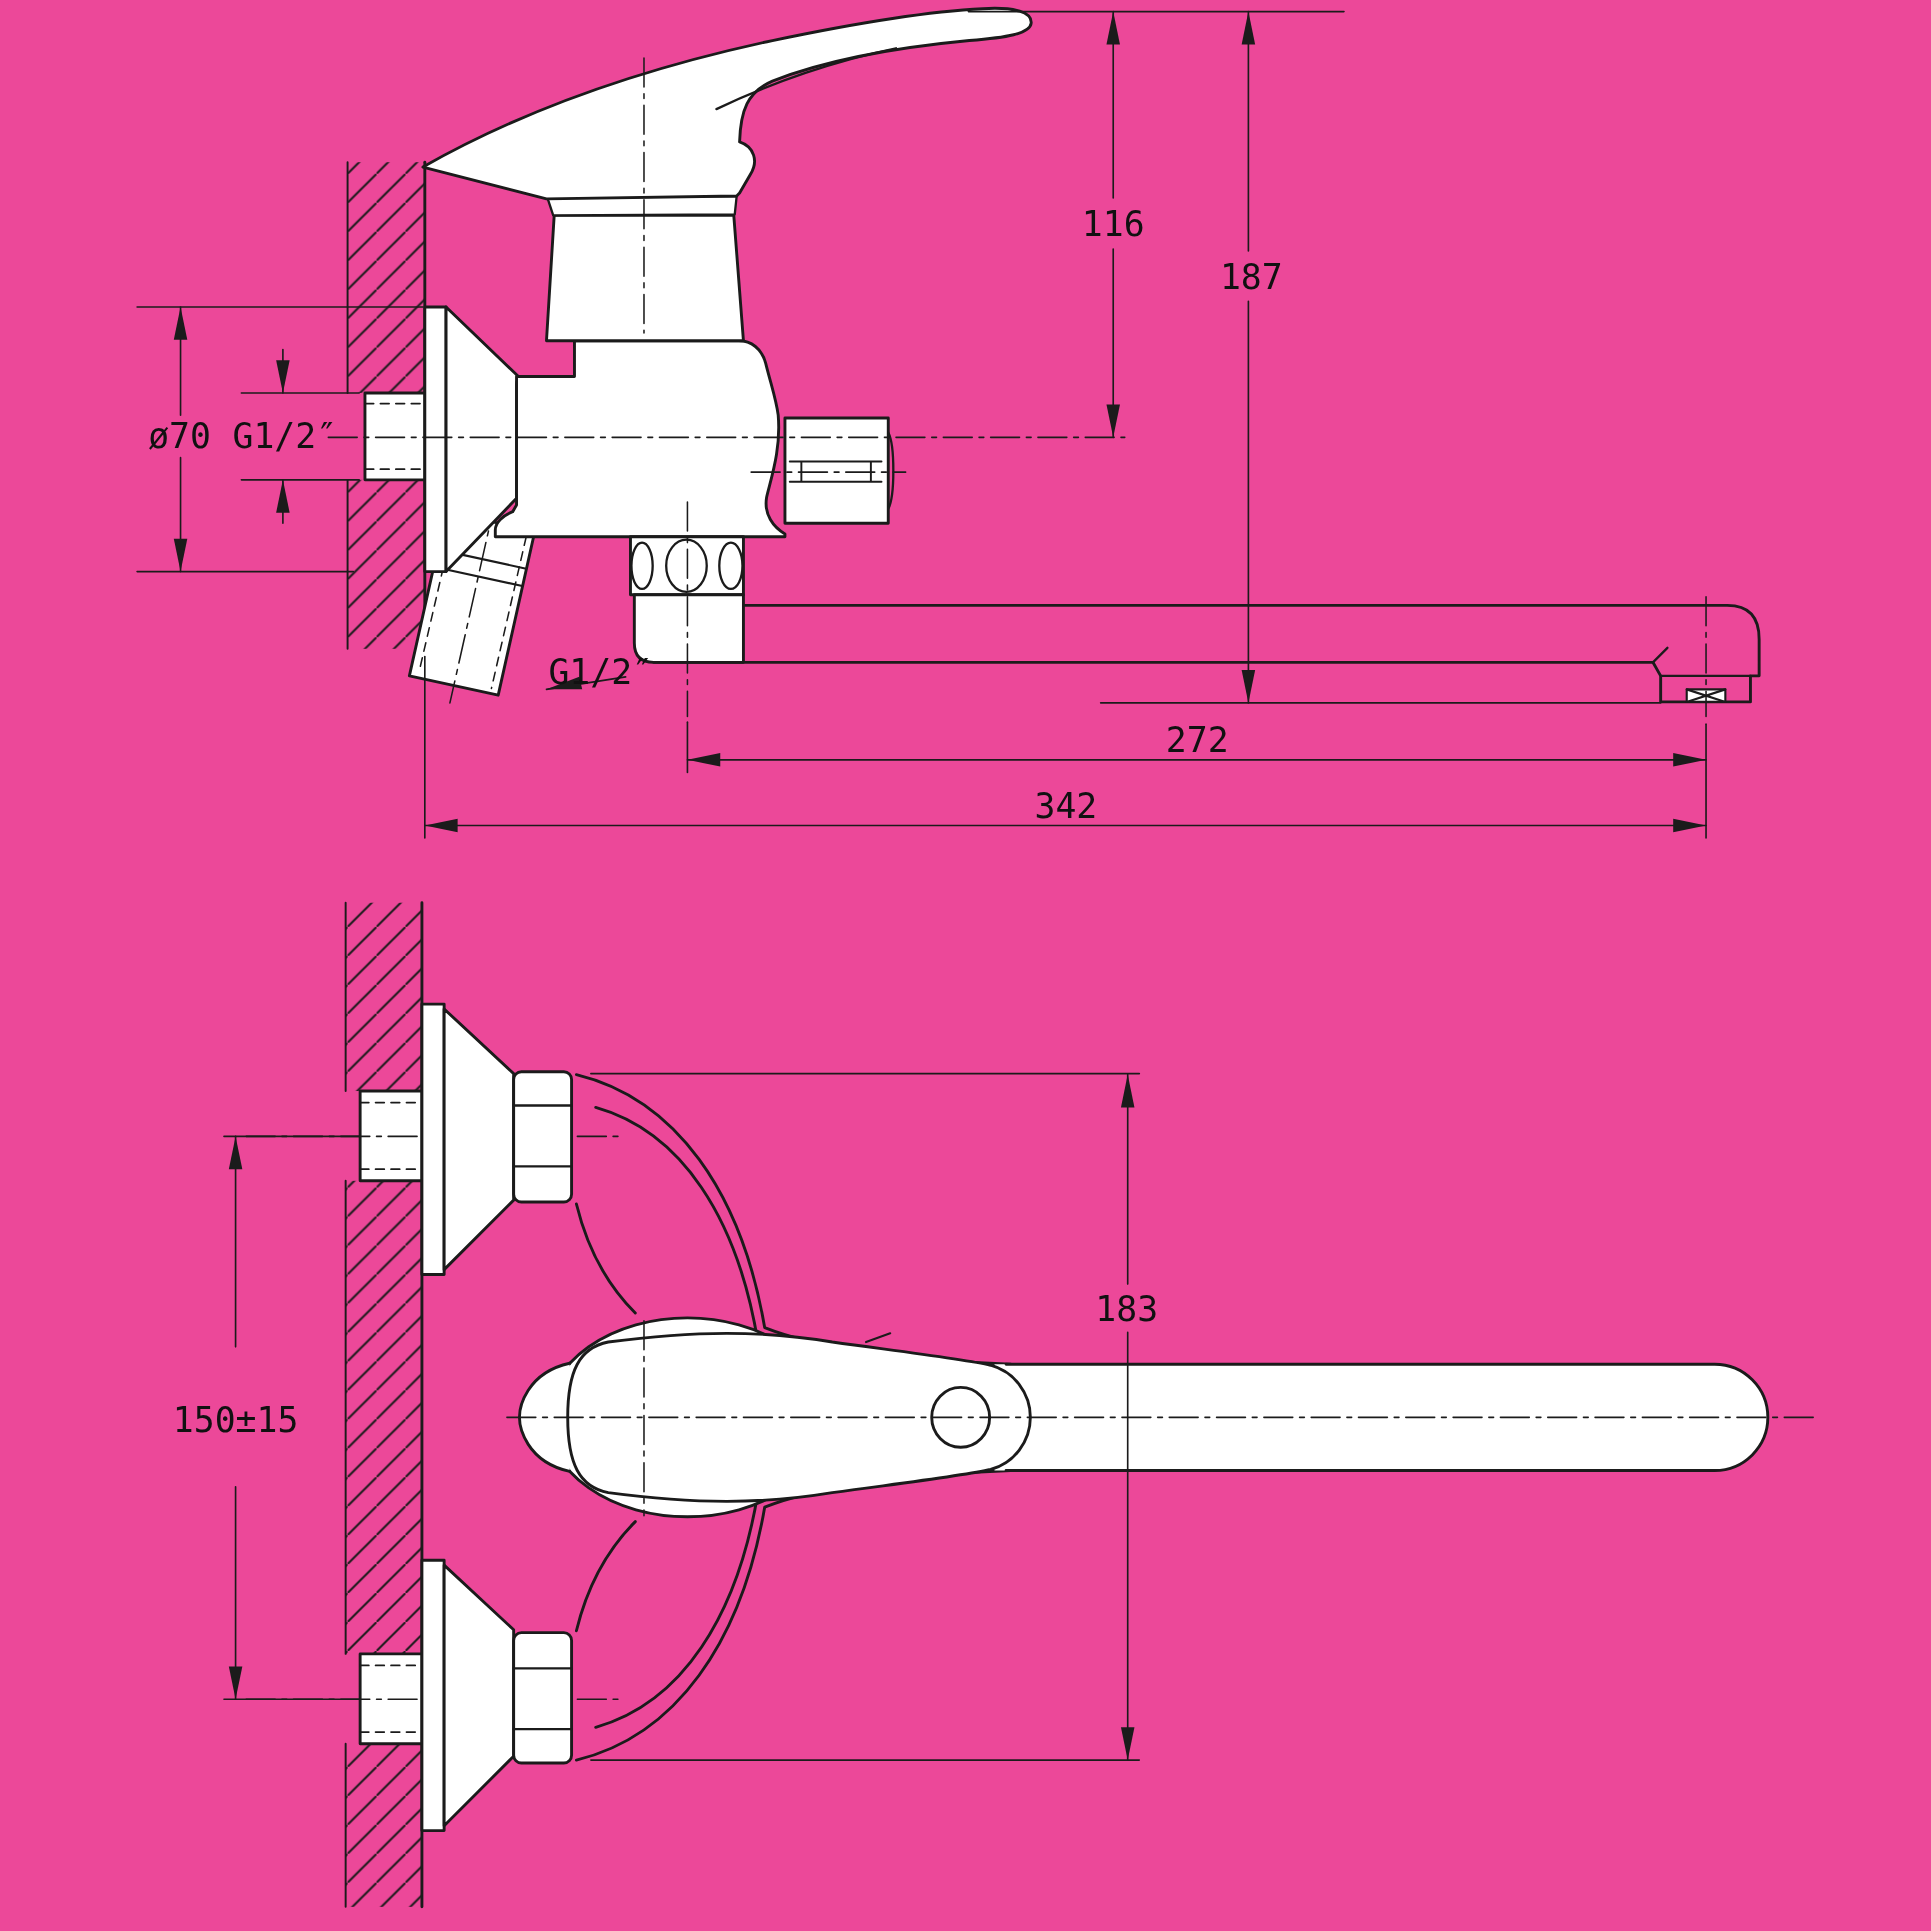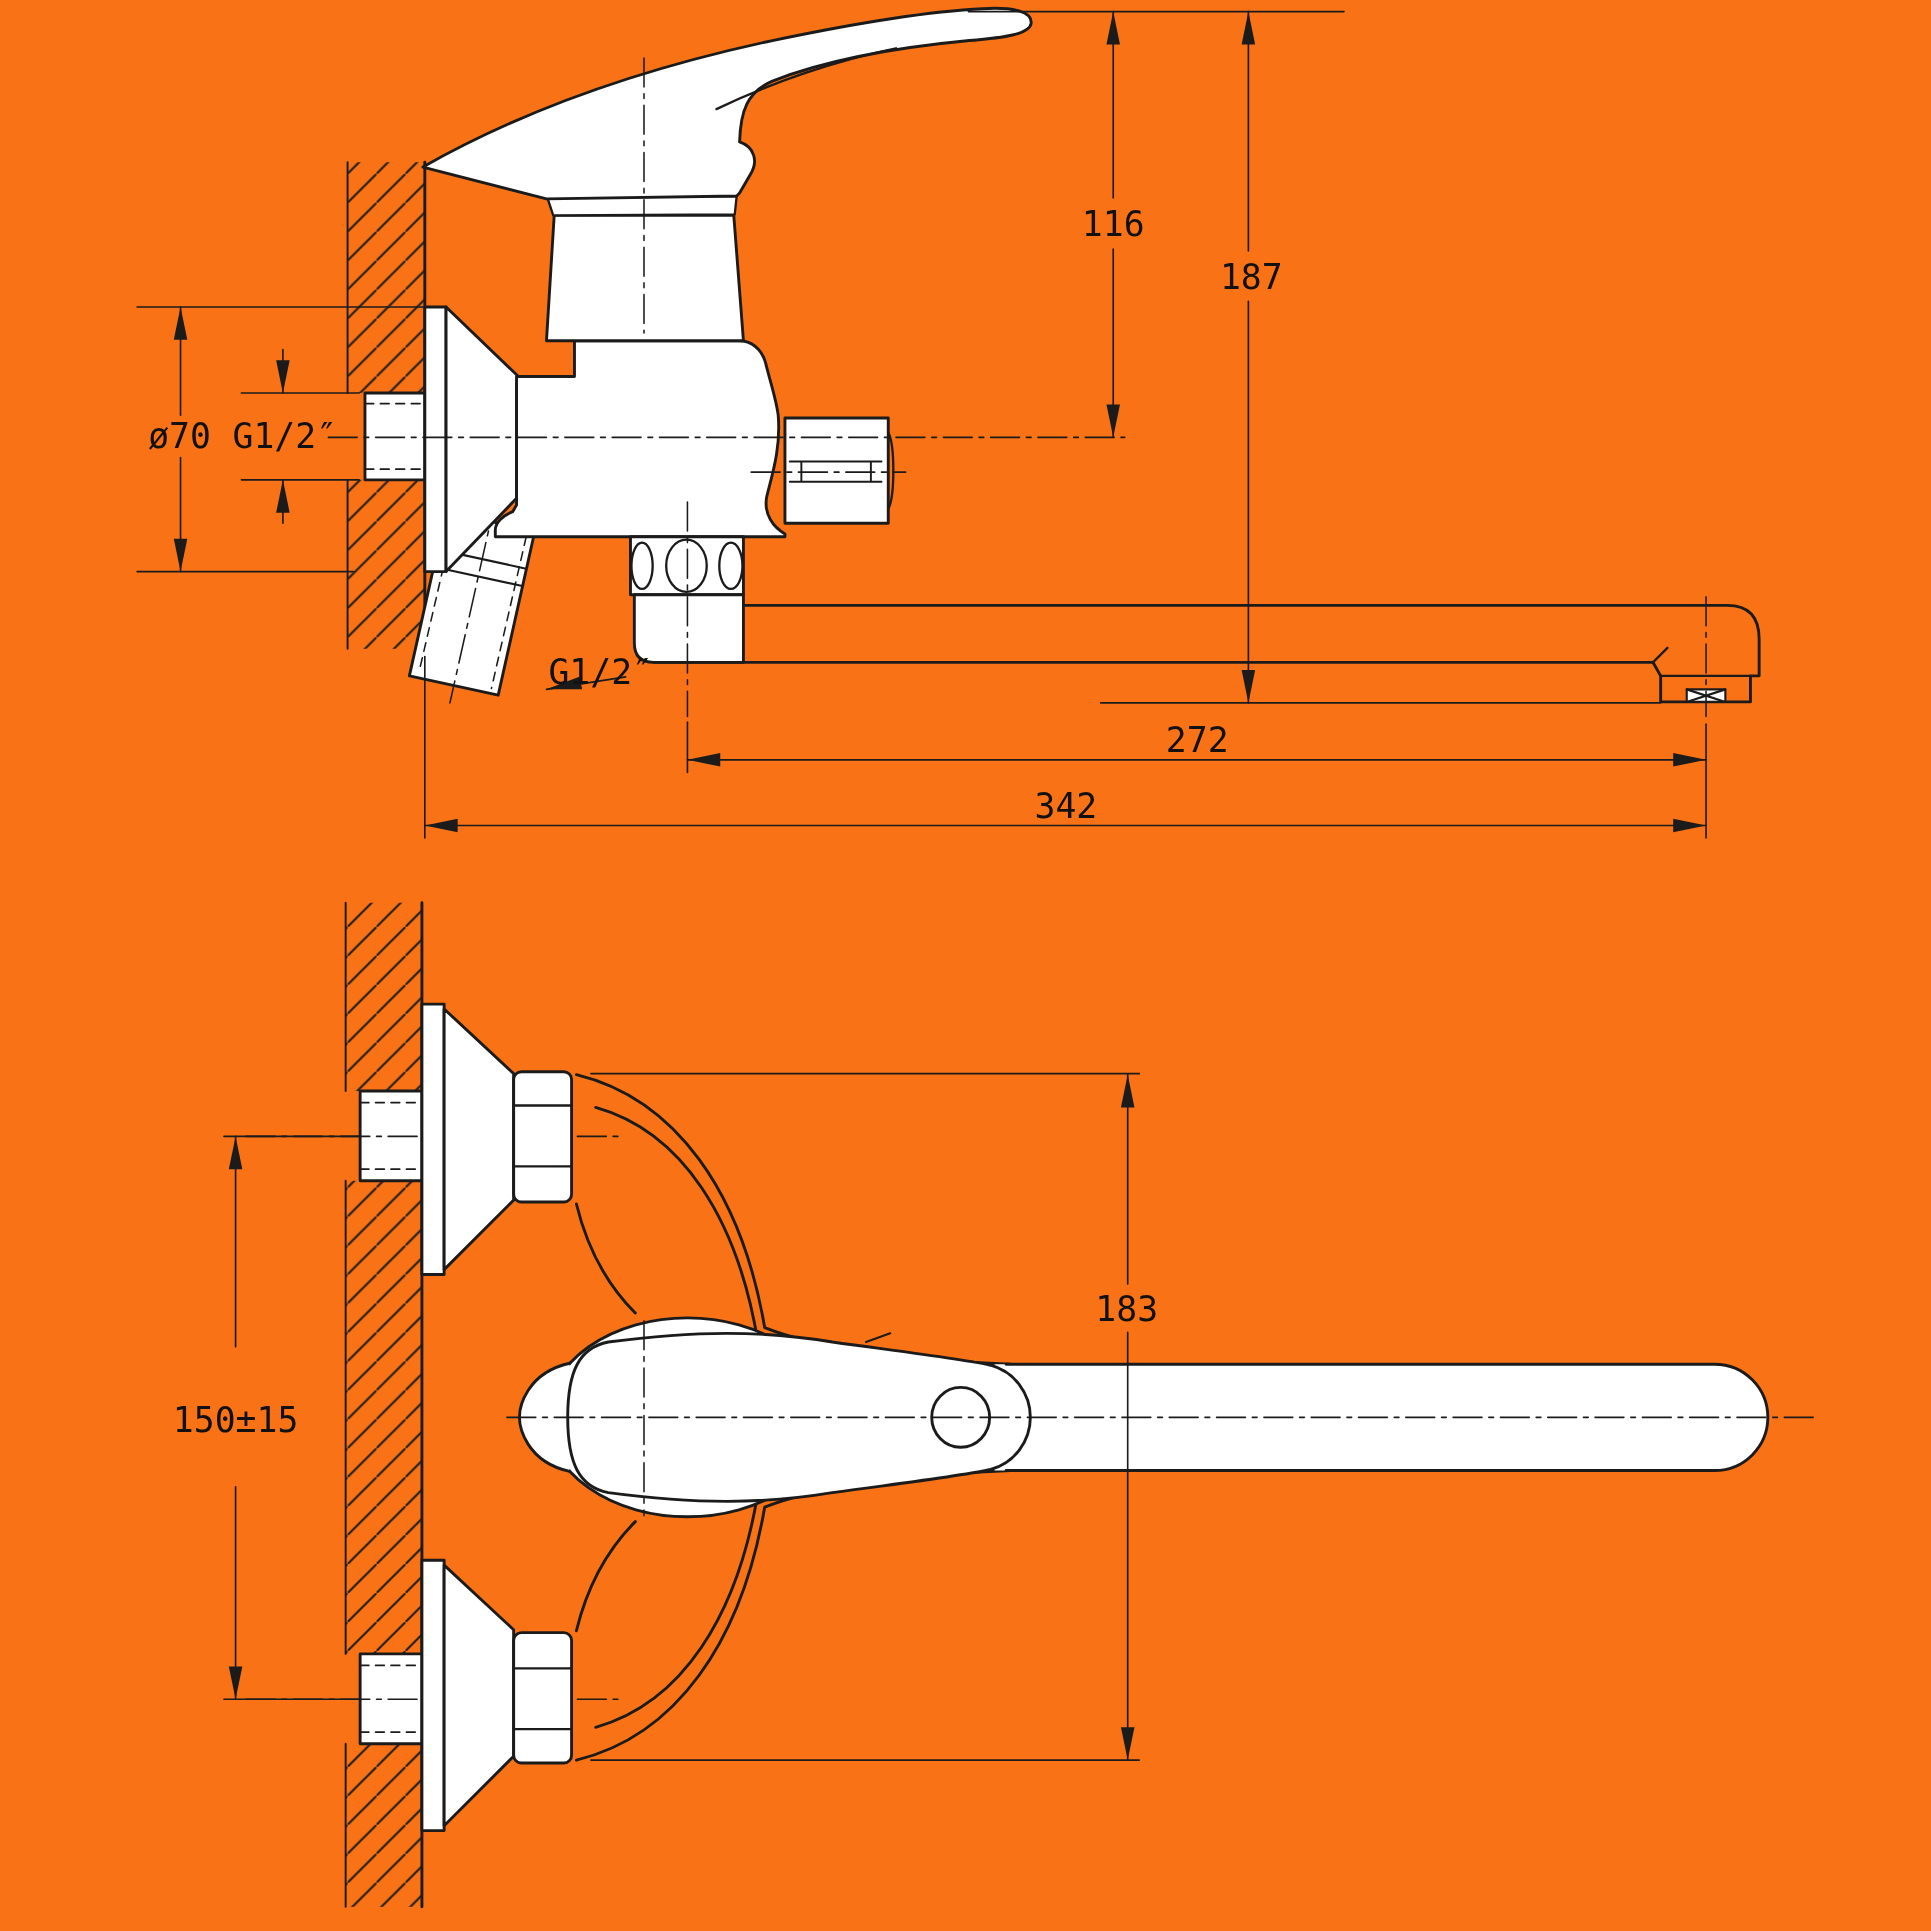--- a/index.html
+++ b/index.html
@@ -1,16 +1,16 @@
 <!DOCTYPE html>
 <html><head>
 <meta charset="utf-8">
 <style>
   html,body{margin:0;padding:0;background:#ffffff;}
-  .stage{width:1931px;height:1931px;background:#f97316;position:relative;font-family:"DejaVu Sans Mono",monospace;}
+  .stage{width:1931px;height:1931px;background:#ec4899;position:relative;font-family:"DejaVu Sans Mono",monospace;}
   svg{display:block;}
   text{font-family:"DejaVu Sans Mono",monospace;fill:#111;}
 </style>
 </head>
 <body>
 
 <div class="stage">
 <svg width="1931" height="1931" viewBox="0 0 2000 2000">
   <defs>
     <pattern id="hatch" patternUnits="userSpaceOnUse" width="30" height="30">

